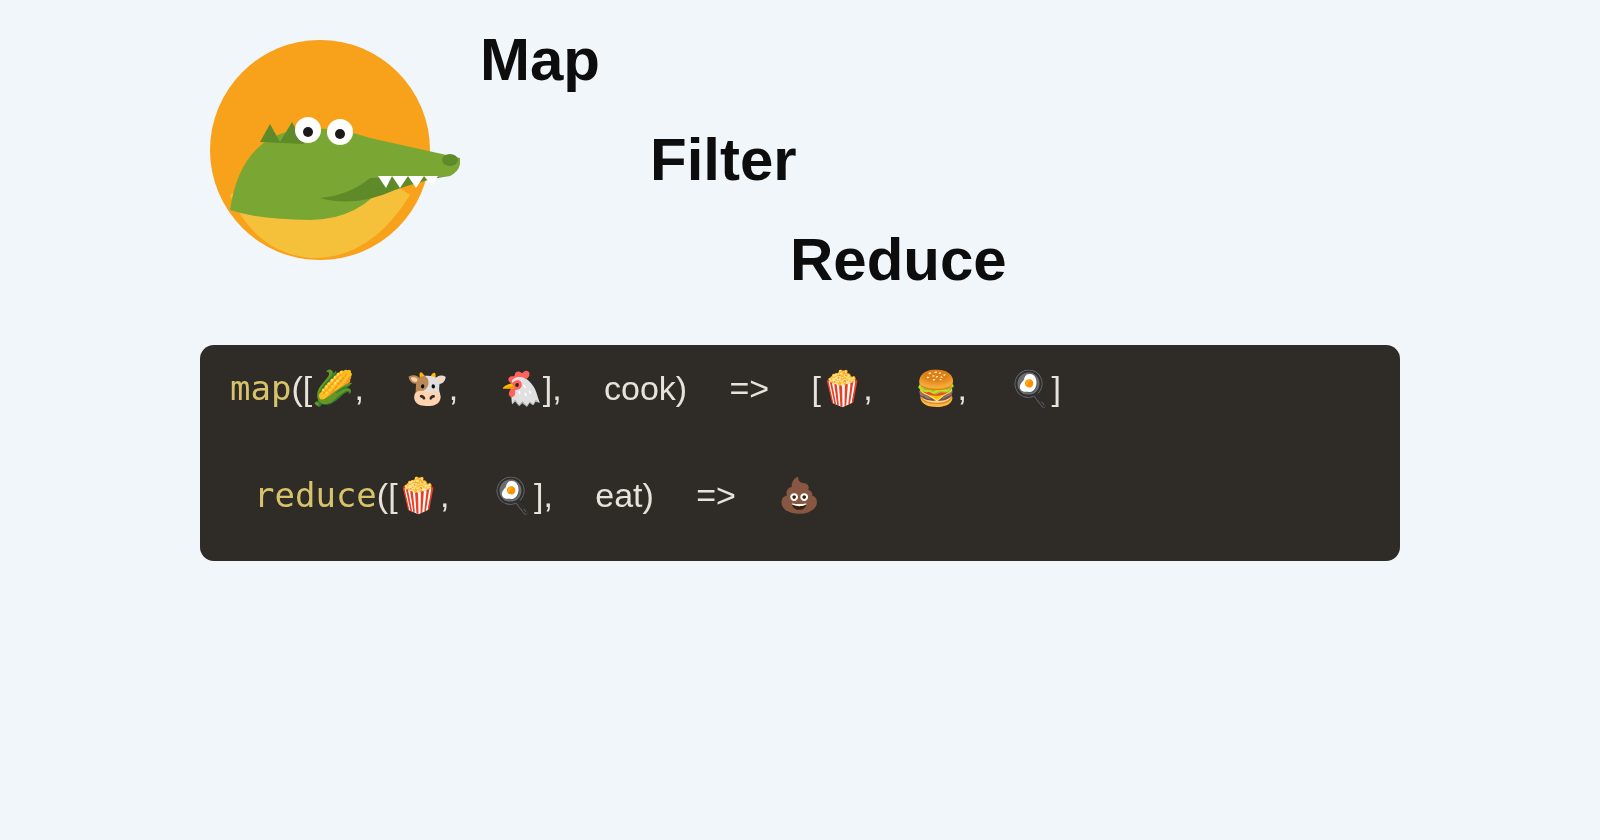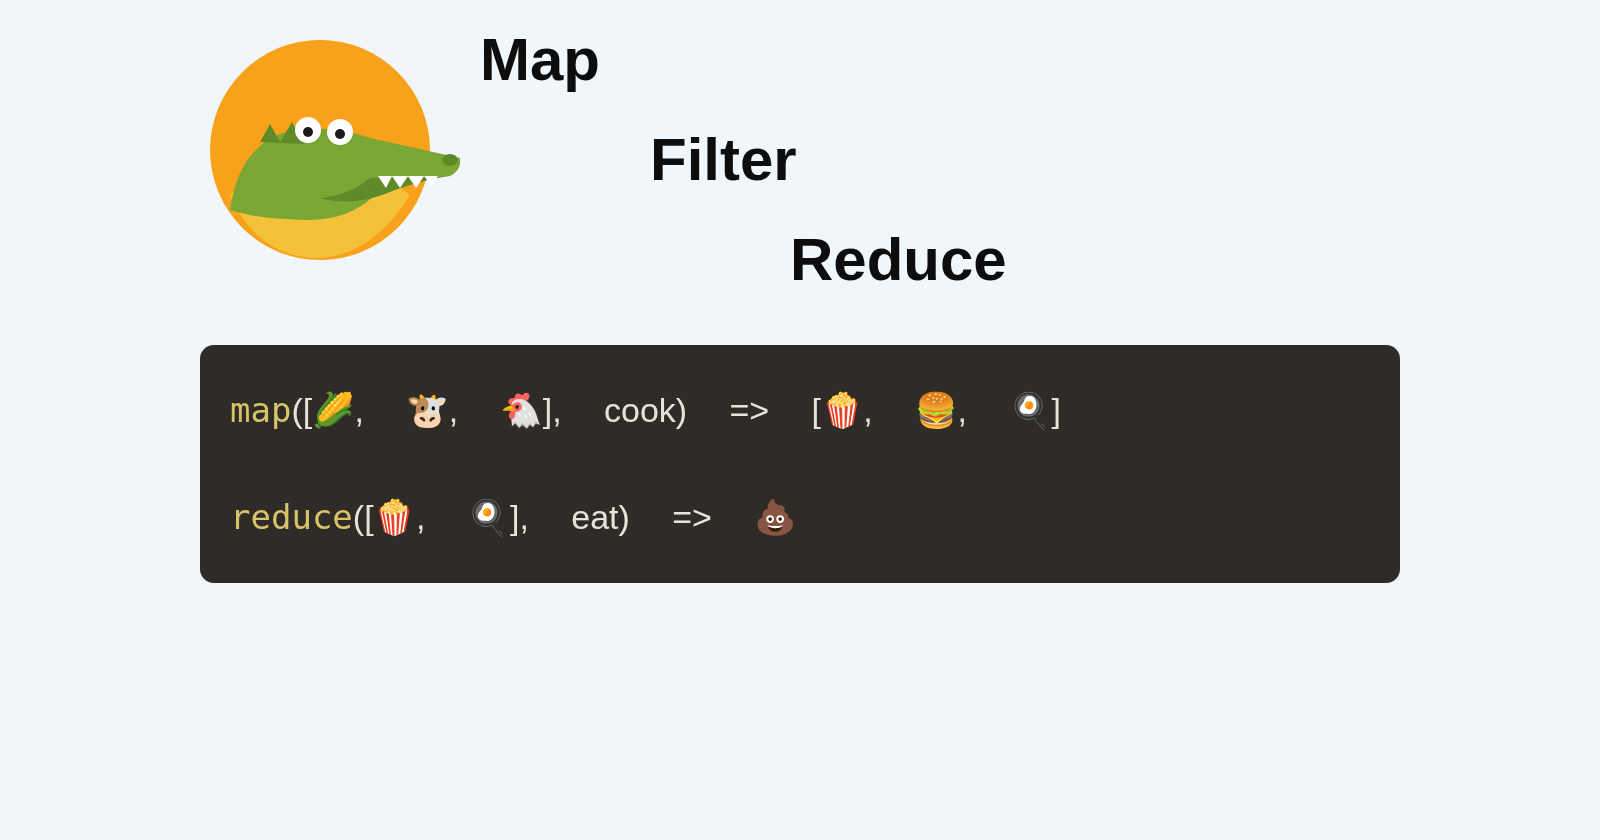--- a/index.html
+++ b/index.html
@@ -36,28 +36,28 @@
   .t-filter { position: absolute; left: 170px; top: 110px; }
   .t-reduce { position: absolute; left: 310px; top: 210px; }
 
   .codebox {
     position: absolute;
     top: 345px;
     left: 200px;
     width: 1200px;
     background: #2f2b26;
     border-radius: 14px;
-    padding: 40px 30px 40px 30px;
+    padding: 18px 30px 40px 30px;
     font-family: ui-monospace, "SFMono-Regular", Menlo, Consolas, monospace;
     font-size: 34px;
     color: #e7e2da;
     line-height: 1.5;
   }
   .codebox .row { margin-bottom: 56px; white-space: nowrap; }
-  .codebox .row:last-child { margin-bottom: 0; }
+  .codebox .row:last-child { margin-bottom: 0; margin-left: 24px; }
   .fn { color: #d7c36a; }
   .emoji { font-family: "Apple Color Emoji","Segoe UI Emoji","Noto Color Emoji",sans-serif; }
 </style>
 </head>
 <body>
 
 <div class="header">
   <div class="logo">
     <svg viewBox="0 0 260 260" width="260" height="260">
 

